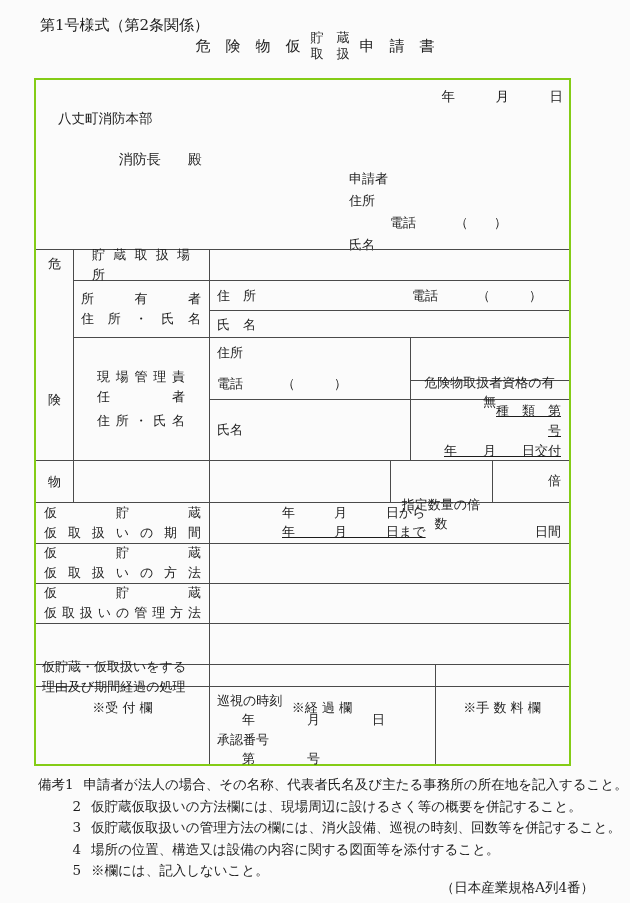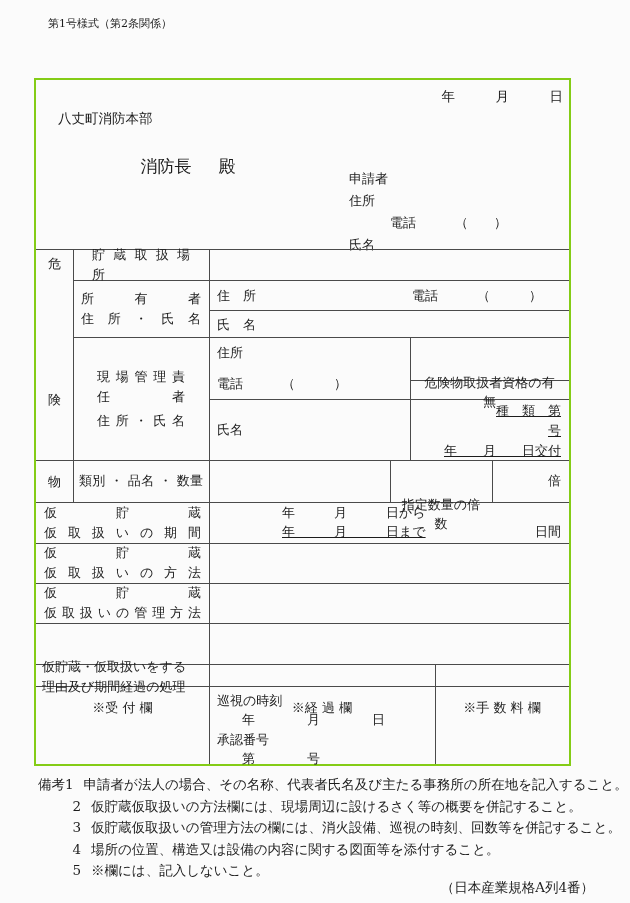--- a/index.html
+++ b/index.html
@@ -6,21 +6,21 @@
   body{
     width:630px;height:903px;
     background:#fbfbfb;
     font-family:"DejaVu Serif","Liberation Serif",serif;
     color:#1c1c1c;
     -webkit-font-smoothing:antialiased;
   }
   .page{position:relative;width:630px;height:903px;overflow:hidden;font-size:13px;}
   .abs{position:absolute;white-space:pre;}
   
-  .form-number{left:40px;top:16px;font-size:11px;margin-left:8px;}
+  .form-number{left:40px;top:16px;font-size:15px;}
   .title-row{left:0;top:30px;width:630px;display:flex;justify-content:center;align-items:center;font-size:15px;}
   .title-stack{display:flex;flex-direction:column;align-items:center;font-size:13px;line-height:16px;margin:0 10px;}
   
   .box{position:absolute;left:34px;top:78px;width:533px;height:684px;border:2px solid #84cc16;}
   .line{position:absolute;background:#4a4a4a;}
   .hline{height:1px;}
   .vline{width:1px;}
   
   .jcell{position:absolute;display:flex;flex-direction:column;justify-content:center;box-sizing:border-box;}
   .jcell div{text-align:justify;text-align-last:justify;line-height:20px;}
@@ -34,26 +34,34 @@
   .note-num{width:16px;text-align:right;}
   .note-text{margin-left:10px;}
 </style>
 </head>
 <body>
 
 <div class="page">
 
   <div class="abs form-number">第1号様式（第2条関係）</div>
 
+  <div class="abs title-row">
+    <span>危　険　物　仮</span>
+    <span class="title-stack">
+      <span>貯　蔵</span>
+      <span>取　扱</span>
+    </span>
+    <span>申　請　書</span>
+  </div>
 
   <div class="box">
 
     <div class="abs" style="right:6px;top:8px;font-size:13.5px;">年　　　月　　　日</div>
     <div class="abs" style="left:22px;top:30px;font-size:13.5px;">八丈町消防本部</div>
-    <div class="abs" style="left:72px;top:55px;font-size:17px;">
+    <div class="abs" style="left:56px;top:55px;font-size:14px;">
       <span>消防長</span><span style="margin-left:27px;">殿</span>
     </div>
     <div class="abs" style="left:313px;top:90px;">申請者</div>
     <div class="abs" style="left:313px;top:112px;">住所</div>
     <div class="abs" style="left:354px;top:134px;">電話　　　（　　）</div>
     <div class="abs" style="left:313px;top:156px;">氏名</div>
 
     <div class="line hline" style="top:169px;left:0;width:533px;"></div>
     <div class="line hline" style="top:200px;left:37px;width:496px;"></div>
     <div class="line hline" style="top:230px;left:173px;width:360px;"></div>
@@ -101,23 +109,20 @@
     <div class="ccell" style="left:374px;top:258px;width:159px;height:42px;line-height:19px;">
       <div>危険物取扱者資格の有</div>
       <div>無</div>
     </div>
     <div class="rcell" style="left:374px;top:320px;width:151px;height:61px;line-height:20px;text-decoration:underline;">
       <div>種　類　第</div>
       <div>号</div>
       <div>年　　月　　日交付</div>
     </div>
 
-    <div class="jcell" style="left:37px;top:380px;width:136px;height:42px;padding:0 6px;">
-      <div>類別 ・ 品名 ・ 数量</div>
-    </div>
     <div class="ccell" style="left:354px;top:380px;width:102px;height:42px;line-height:19px;text-align:center;">
       <div>指定数量の倍</div>
       <div>数</div>
     </div>
     <div class="rcell" style="left:456px;top:380px;width:69px;height:42px;">
       <div>倍</div>
     </div>
 
     <div class="jcell" style="left:0;top:422px;width:173px;height:41px;padding:0 8px;">
       <div>仮 貯 蔵</div>

